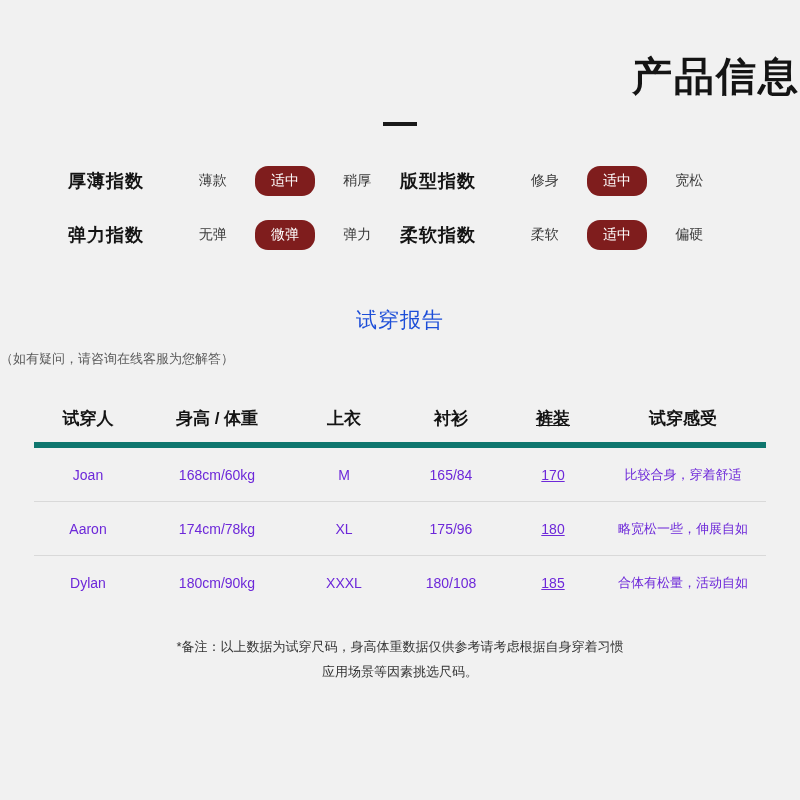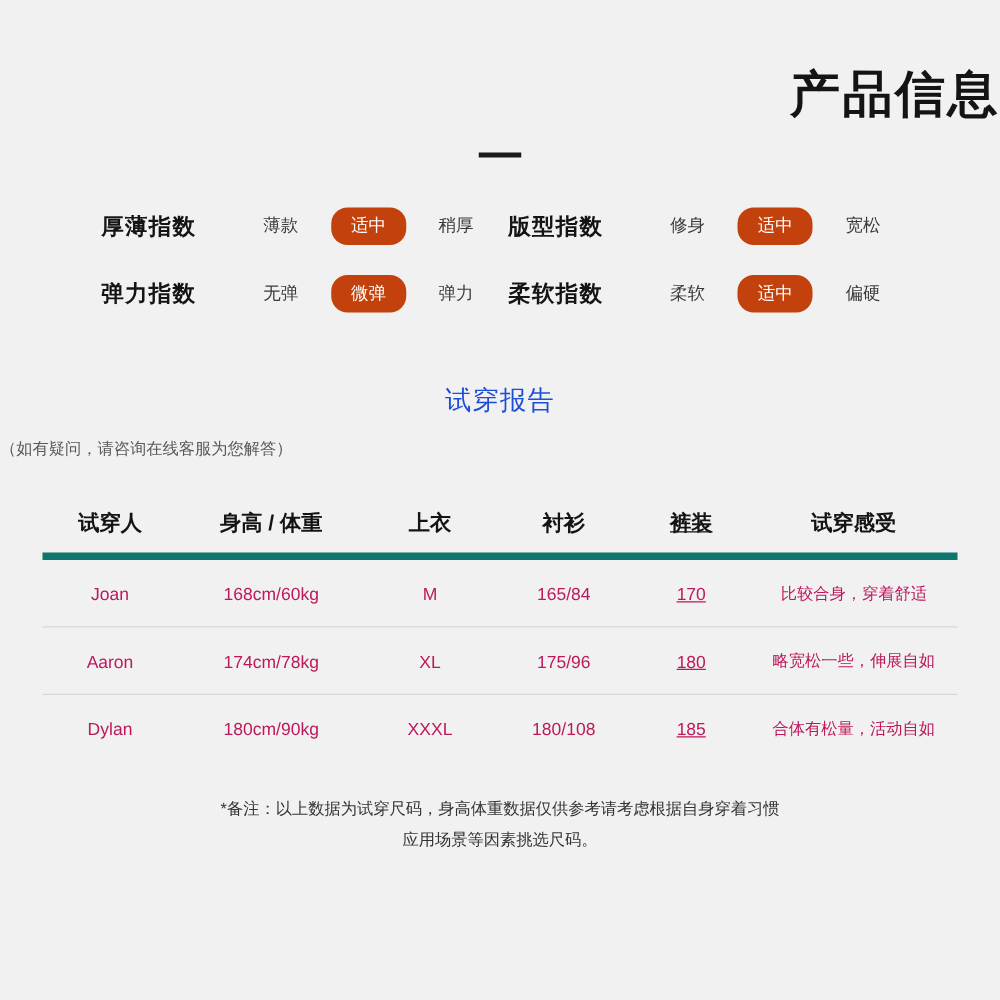--- a/index.html
+++ b/index.html
@@ -36,21 +36,20 @@
     width: 34px;
     height: 4px;
     background: #1a1a1a;
     margin: 22px auto 0 auto;
   }
 
   
   .index-block {
     margin-top: 28px;
     padding: 0 68px;
-    margin-left: 13px;
   }
   .index-row {
     display: flex;
     align-items: center;
     height: 54px;
   }
   .index-group {
     flex: 1;
     display: flex;
     align-items: center;
@@ -71,21 +70,21 @@
     padding-right: 8px;
   }
   .opt {
     font-size: 14px;
     color: #3a3a3a;
     text-align: center;
     min-width: 54px;
     padding: 6px 0;
   }
   .opt.active {
-    background: #c2410c;
+    background: #7f1d1d;
     color: #ffffff;
     border-radius: 13px;
     padding: 6px 16px;
     min-width: 0;
     font-size: 14px;
     text-align: center;
   }
 
   
   .report-title {
@@ -117,21 +116,21 @@
   .trow.head {
     height: 48px;
     border-bottom: 6px solid #0f766e;
   }
   .trow:last-child {
     border-bottom: none;
   }
   .cell {
     text-align: center;
     font-size: 14px;
-    color: #be185d;
+    color: #6d28d9;
   }
   .head .cell {
     font-size: 17px;
     font-weight: bold;
     color: #141414;
   }
   .c0 { width: 108px; }
   .c1 { width: 150px; }
   .c2 { width: 104px; }
   .c3 { width: 110px; }

